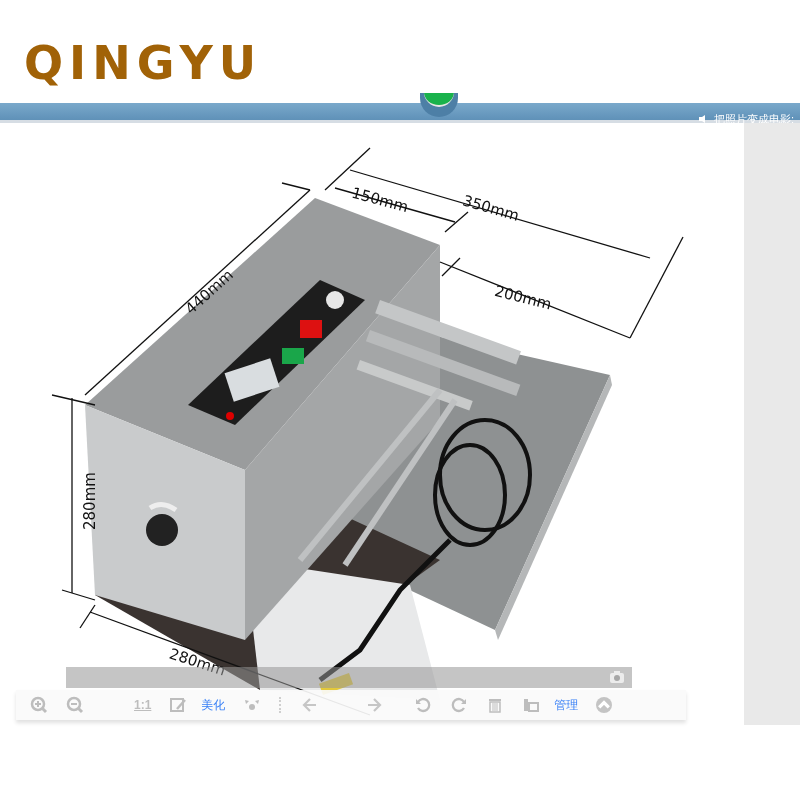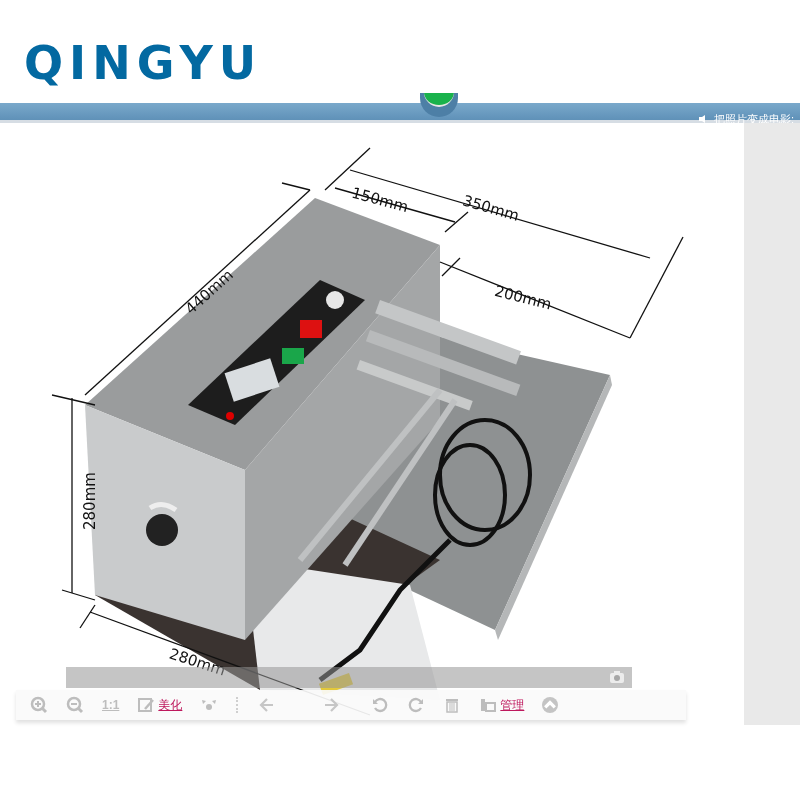--- a/index.html
+++ b/index.html
@@ -1,20 +1,20 @@
 <!DOCTYPE html>
 <html><head>
   <meta charset="utf-8">
   <style>
     html, body { margin: 0; padding: 0; }
     body { width: 800px; height: 800px; position: relative; overflow: hidden; background: #ffffff; font-family: "Liberation Sans", "DejaVu Sans", sans-serif; }
 
     
     .logo { position: absolute; left: 24px; top: 38px; height: 50px; display: flex; align-items: center; }
-    .logo-text { font-family: "DejaVu Sans", sans-serif; font-size: 46px; font-weight: bold; letter-spacing: 6px; color: #0369a1; line-height: 1; }
+    .logo-text { font-family: "DejaVu Sans", sans-serif; font-size: 46px; font-weight: bold; letter-spacing: 6px; color: #a16207; line-height: 1; }
 
     
     .topbar { position: absolute; left: 0; top: 103px; width: 800px; height: 17px; background: linear-gradient(#7aa9cb, #5f91b8); border-bottom: 3px solid #d6dde4; }
     .topbar-badge { position: absolute; left: 420px; top: -10px; width: 38px; height: 24px; border-radius: 0 0 20px 20px; background: #4d7fa6; overflow: hidden; }
     .topbar-badge .green { position: absolute; left: 4px; top: -8px; width: 30px; height: 20px; border-radius: 0 0 16px 16px; background: #19b24c; border-bottom: 2px solid #e6e6e6; }
     .topbar-promo { position: absolute; right: 6px; top: 0; height: 32px; display: flex; align-items: center; gap: 6px; color: #ffffff; font-size: 11px; }
     .speaker { width: 10px; height: 10px; }
 
     
     .canvas { position: absolute; left: 0; top: 123px; width: 744px; height: 600px; background: #ffffff; }
@@ -24,21 +24,21 @@
     .photo { position: absolute; left: 0; top: 123px; width: 744px; height: 600px; }
 
     
     .infobar { position: absolute; left: 66px; top: 667px; width: 566px; height: 21px; background: rgba(150,150,150,0.55); color: #e8e8e8; font-size: 12px; display: flex; align-items: center; justify-content: center; }
     .infobar .cam { position: absolute; right: 8px; top: 4px; width: 14px; height: 12px; }
 
     
     .toolbar { position: absolute; left: 16px; top: 690px; width: 670px; height: 30px; background: rgba(250,250,250,0.92); box-shadow: 0 3px 4px rgba(0,0,0,0.12); display: flex; align-items: center; padding-left: 14px; box-sizing: border-box; }
     .tb { display: flex; align-items: center; height: 30px; color: #bdbdbd; font-size: 12px; margin-right: 18px; cursor: pointer; }
     .tb svg { width: 18px; height: 18px; }
-    .tb .lbl { margin-left: 3px; color: #be185d; text-decoration: underline; }
+    .tb .lbl { margin-left: 14px; color: #3b82f6; }
     .sep { width: 1px; height: 16px; border-left: 2px dotted #cfcfcf; margin-right: 18px; }
     .movie-icon { width: 18px; height: 18px; border-radius: 3px; background: #ff93b8; display: flex; align-items: center; justify-content: center; }
     .up-btn { width: 16px; height: 16px; border-radius: 50%; background: #c4c4c4; display: flex; align-items: center; justify-content: center; }
 
     .dim-label { font-family: "DejaVu Sans", sans-serif; font-size: 15px; fill: #111; }
   </style>
 </head>
 <body>
 
 <div class="logo">
@@ -141,21 +141,21 @@
       </svg>
   </div>
   <div class="tb">
     <svg viewBox="0 0 18 18">
         <circle cx="8" cy="8" r="6" fill="none" stroke="#bdbdbd" stroke-width="2.5"></circle>
         <line x1="12" y1="12" x2="16" y2="16" stroke="#bdbdbd" stroke-width="3"></line>
         <line x1="5" y1="8" x2="11" y2="8" stroke="#bdbdbd" stroke-width="2"></line>
       </svg>
   </div>
   <div class="tb">
-    <span style="text-decoration:underline;font-weight:bold;">1:1</span>
+    <span style="text-decoration:underline;font-weight:bold;margin-left:32px;">1:1</span>
   </div>
   <div class="tb">
     <svg viewBox="0 0 18 18">
         <rect x="2" y="3" width="12" height="12" fill="none" stroke="#bdbdbd" stroke-width="2"></rect>
         <line x1="8" y1="13" x2="16" y2="4" stroke="#bdbdbd" stroke-width="2.5"></line>
       </svg>
     <span class="lbl">美化</span>
   </div>
   <div class="tb">
     <svg viewBox="0 0 18 18">

